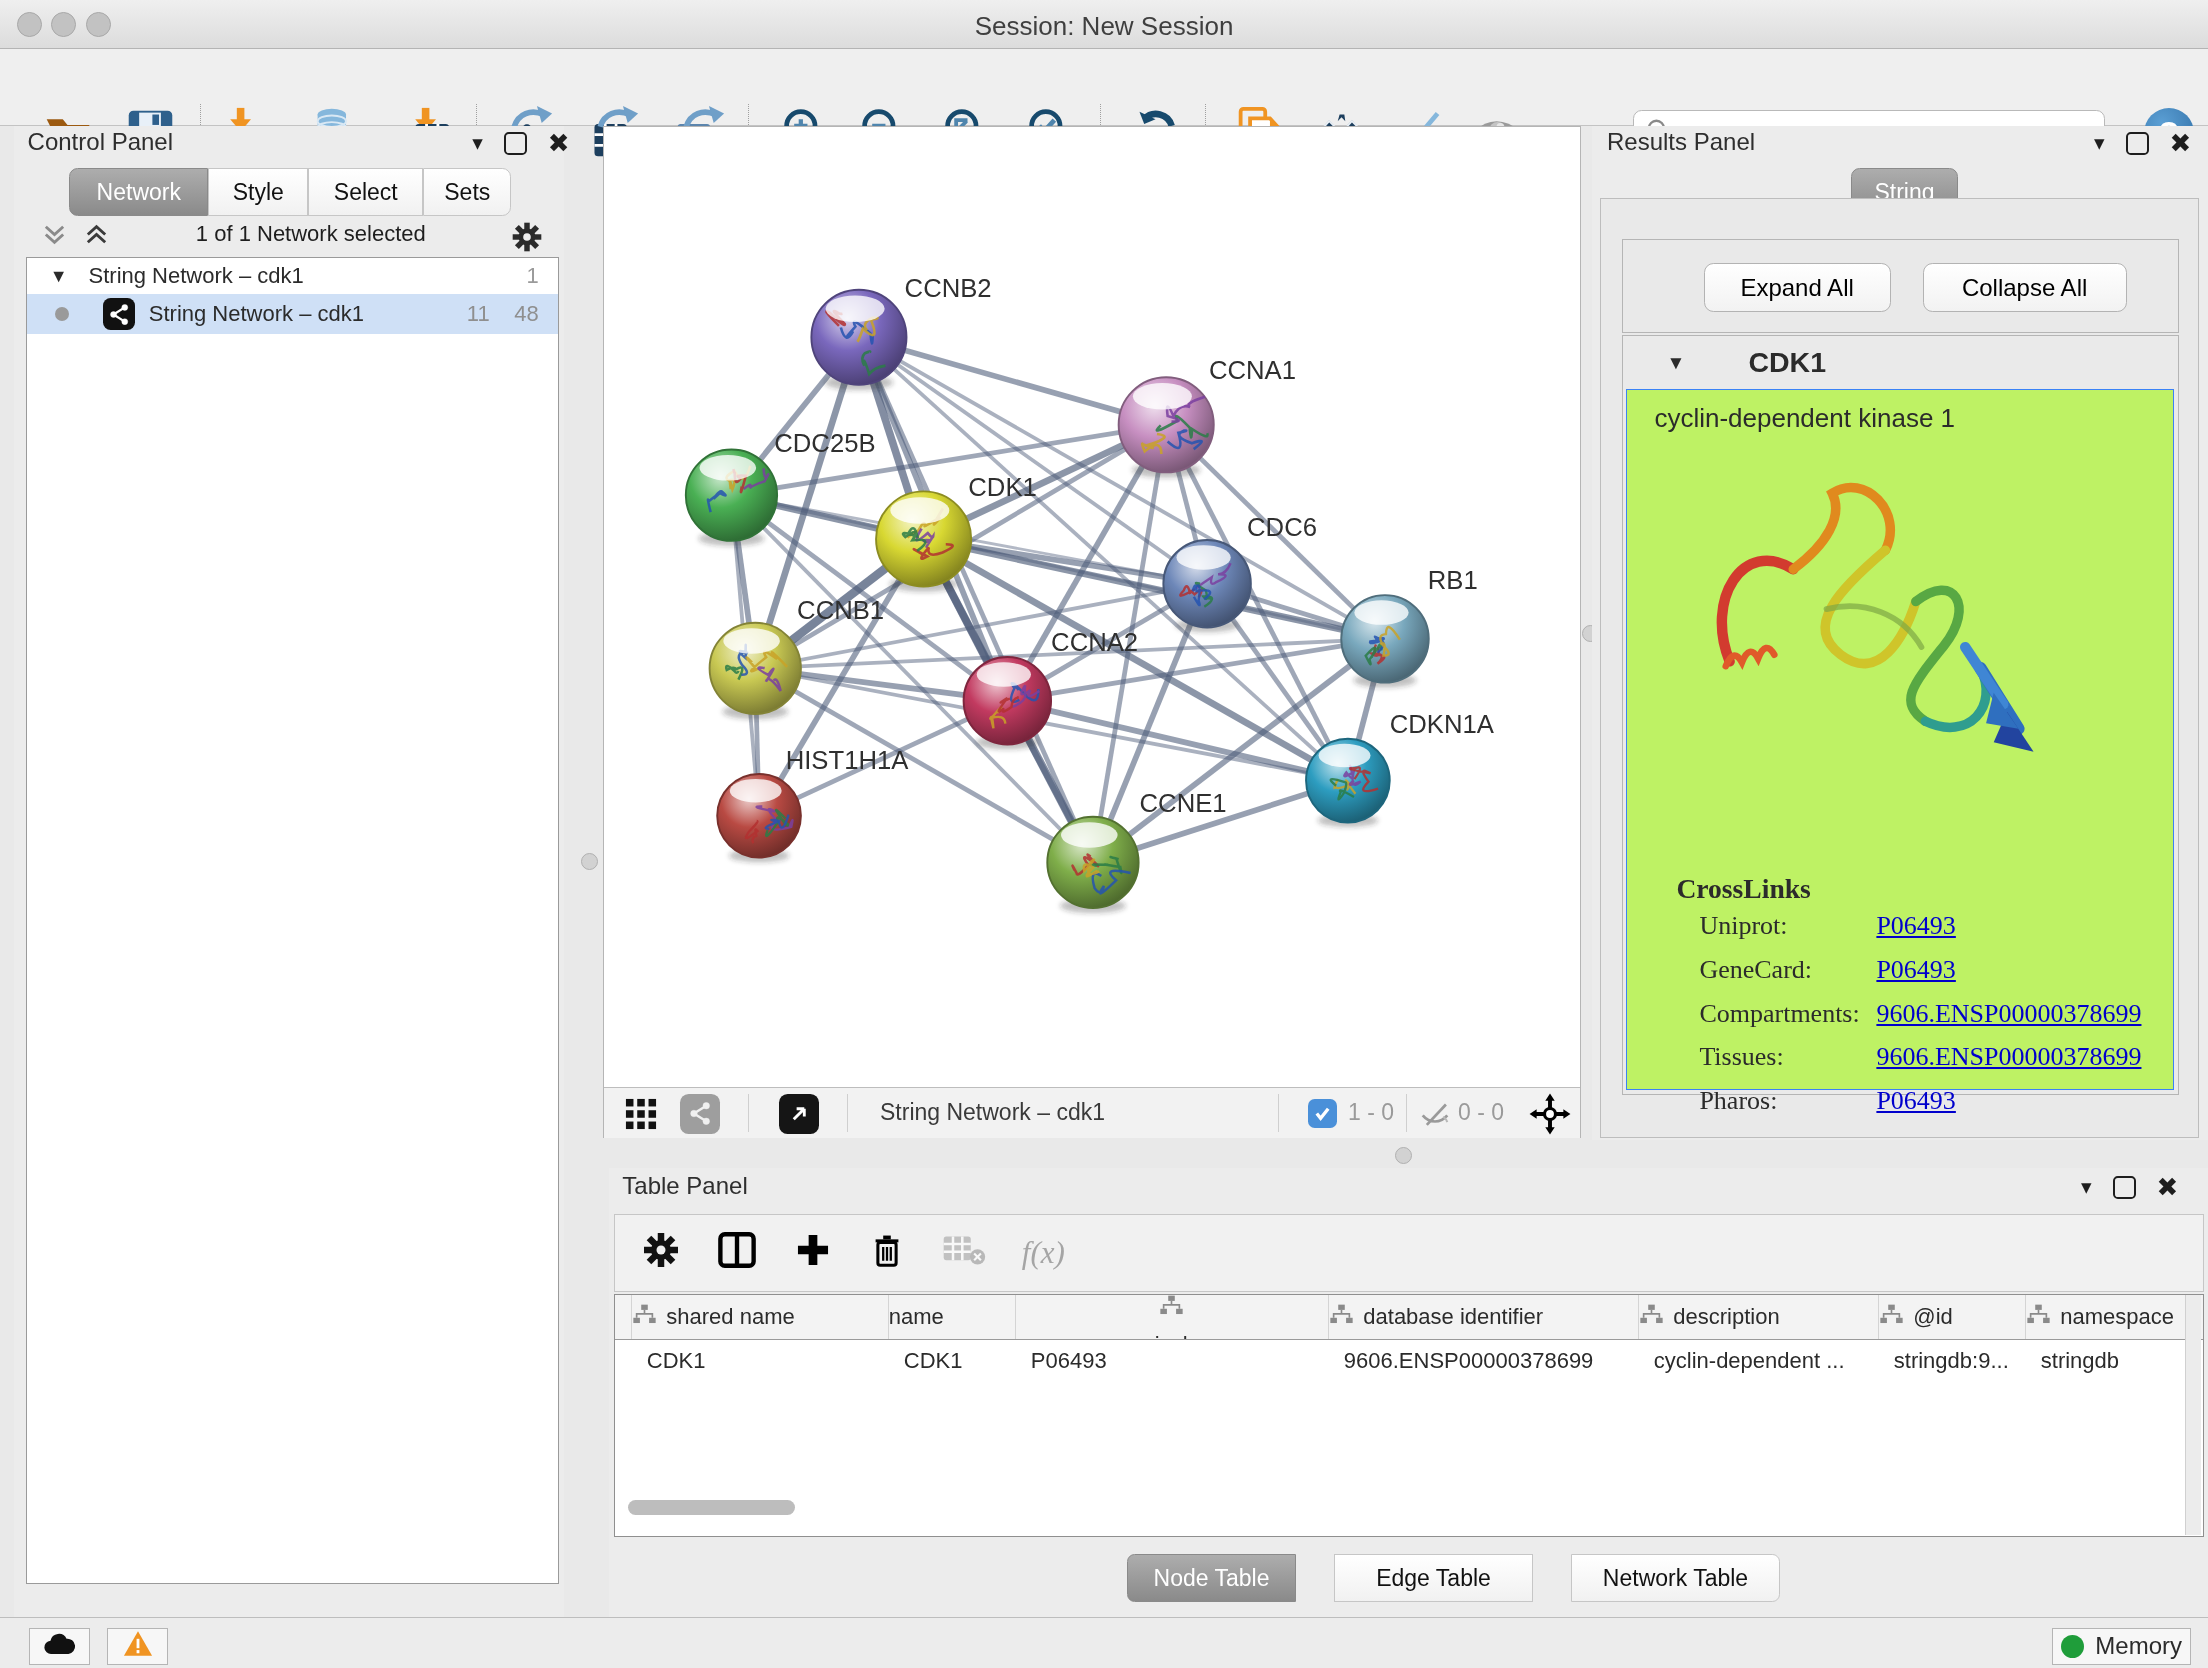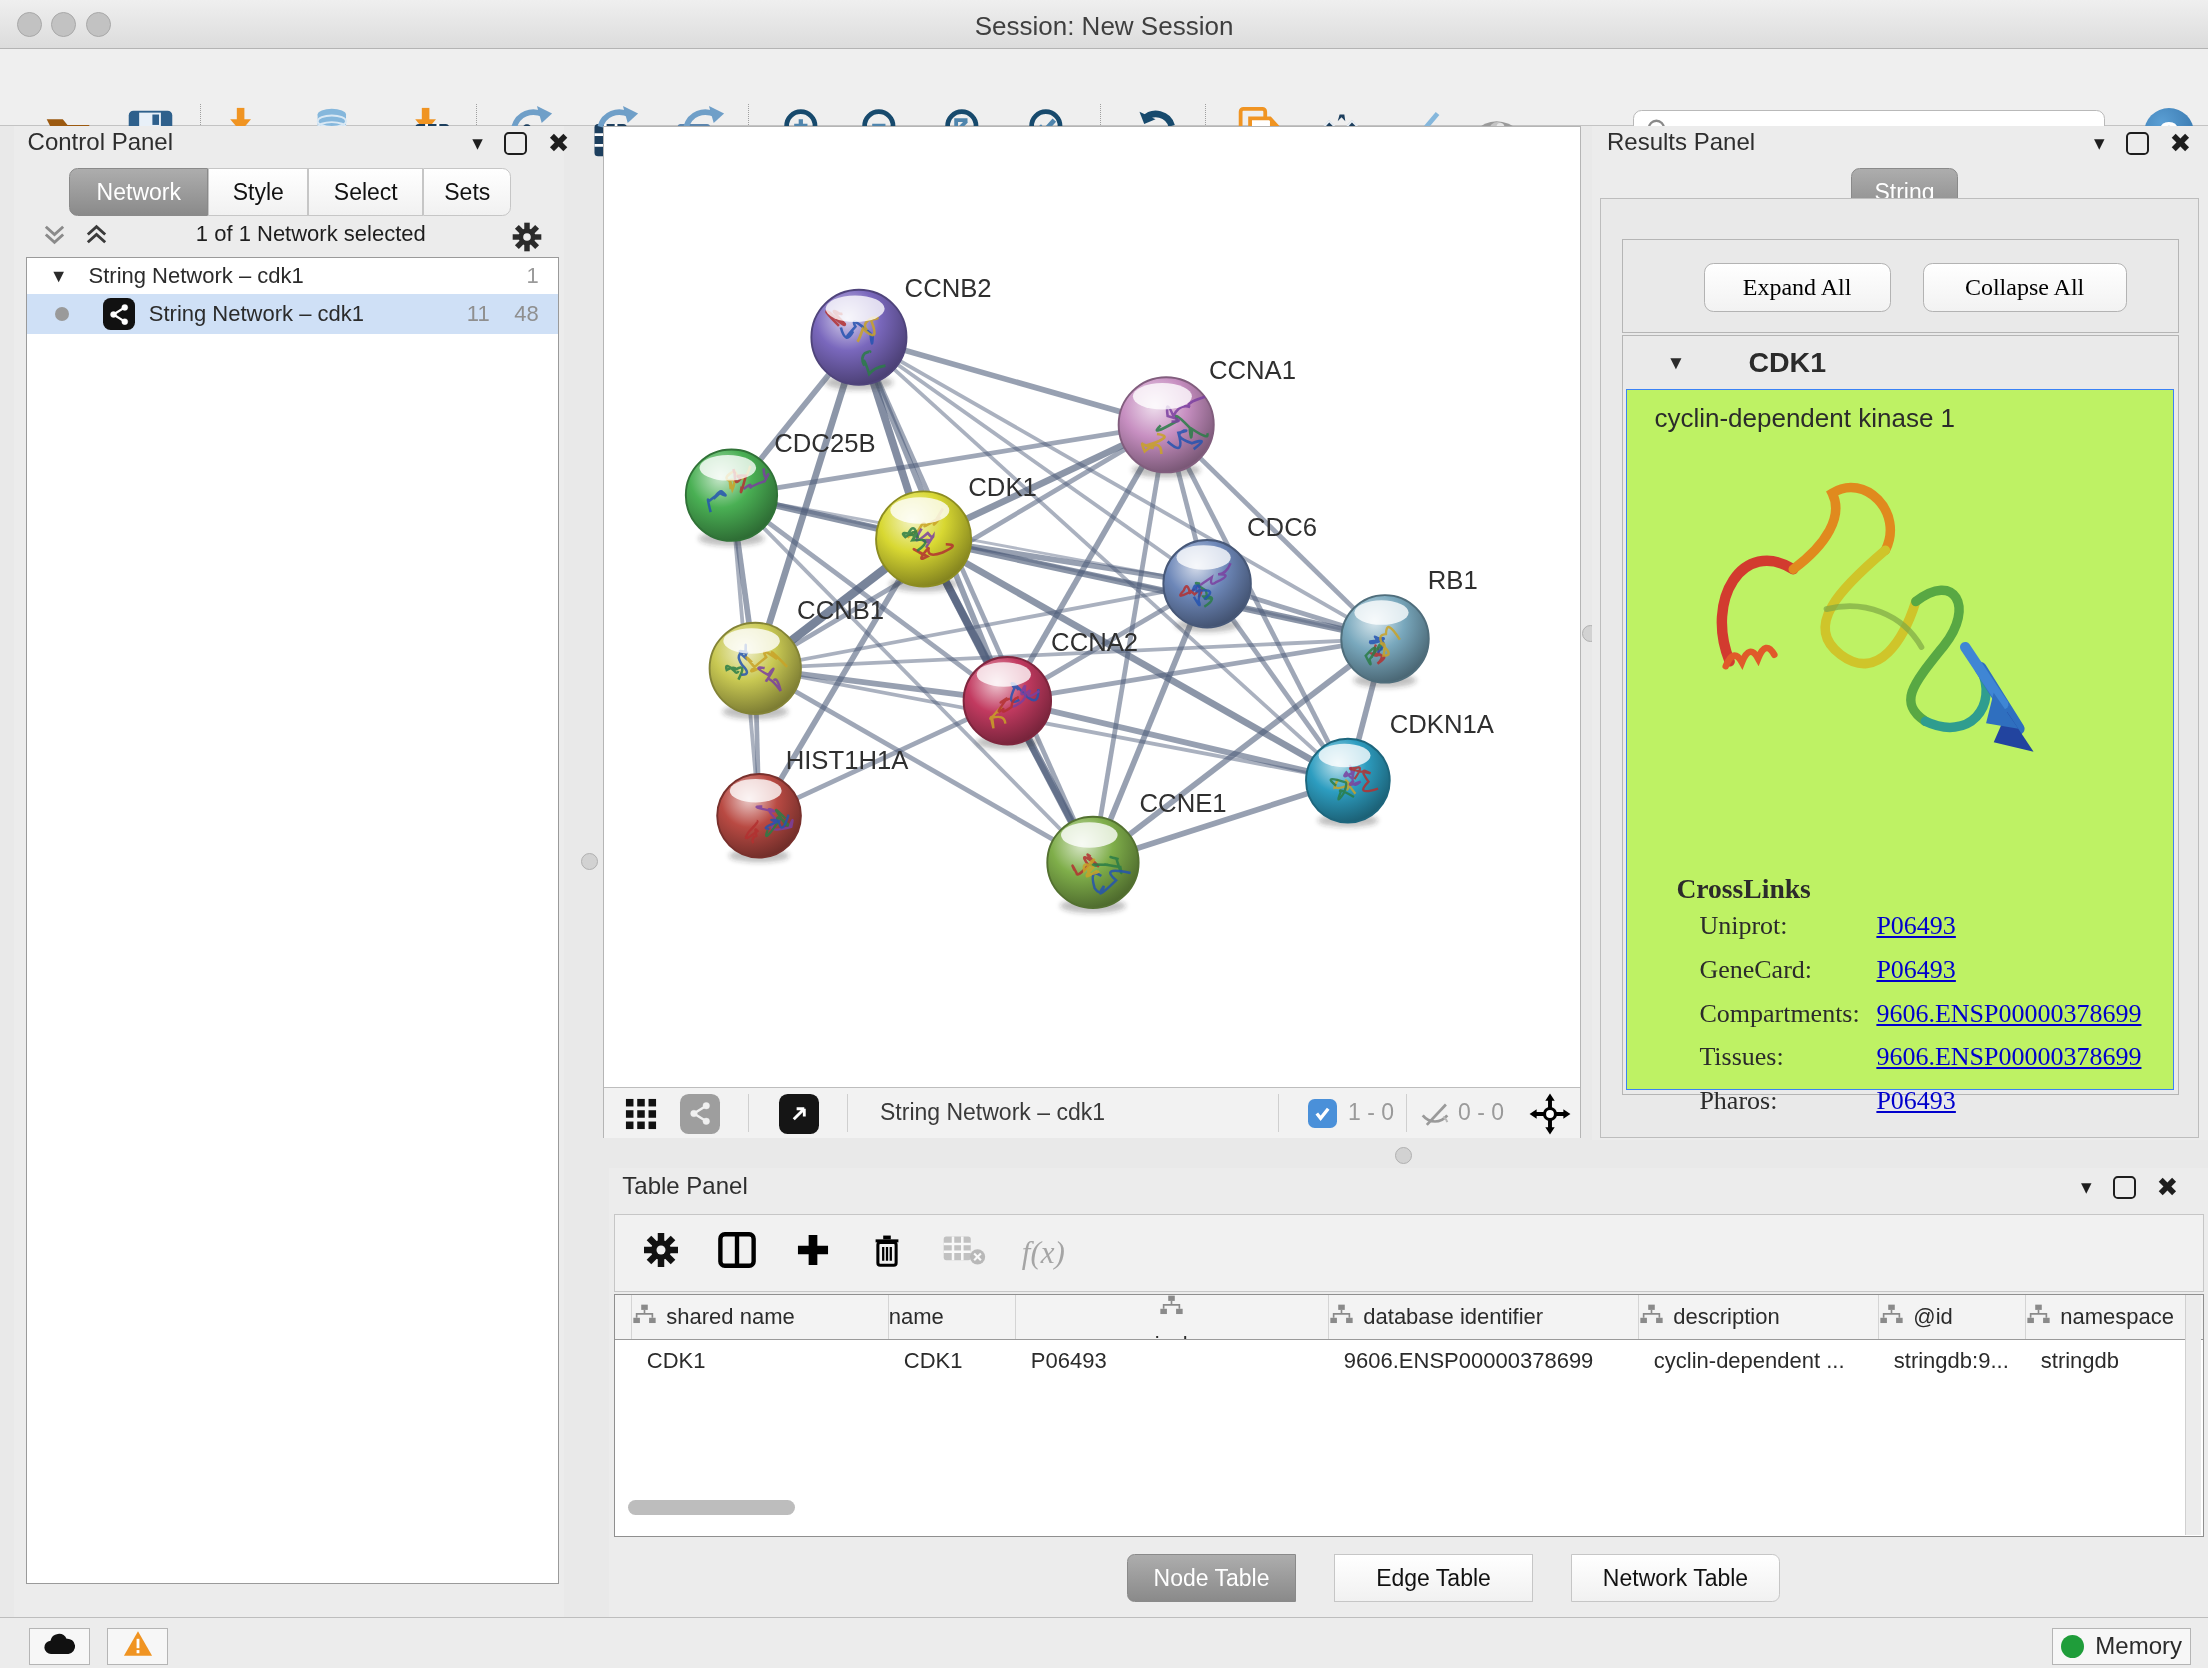--- a/index.html
+++ b/index.html
@@ -59,21 +59,21 @@
   .splitter-dot{position:absolute;width:15px;height:15px;border-radius:50%;
       background:#d2d2d2;border:1px solid #b0b0b0;}
   
   #results-panel{position:absolute;left:1592px;top:126px;width:616px;height:1014px;background:#ececec;}
   #rp-tab{position:absolute;left:259px;top:42px;width:107px;}
   #rp-box{position:absolute;left:7.6px;top:72px;width:599px;height:940px;background:#e9e9e9;
       border:1.9px solid #bdbdbd;box-sizing:border-box;}
   #rp-btnbox{position:absolute;left:21px;top:40px;width:555px;height:92px;border:1px solid #b5b5b5;}
   .rp-btn{position:absolute;top:23px;height:47px;border:1.9px solid #b3b3b3;border-radius:9.5px;
       background:linear-gradient(#ffffff,#f2f2f2);font-size:24px;display:flex;align-items:center;
-      justify-content:center;color:#000;font-family:Liberation Serif, serif;}
+      justify-content:center;color:#000;}
   #rp-entry{position:absolute;left:21px;top:136px;width:555px;height:758px;border:1px solid #b5b5b5;
       background:#eaeaea;}
   #rp-entry-head{position:absolute;left:0;top:0;width:100%;height:53px;display:flex;align-items:center;}
   #rp-entry-body{position:absolute;left:3.8px;top:53px;right:3.8px;bottom:3.8px;background:#bef264;
       border:1px solid #3b82f6;}
   .serif{font-family:"Liberation Serif","DejaVu Serif",serif;}
   .xlink-row{position:absolute;font-size:26px;}
   .xlink-val{color:#0000cc;text-decoration:underline;}
   
   #table-panel{position:absolute;left:609px;top:1168px;width:1600px;height:449px;background:#ececec;}

